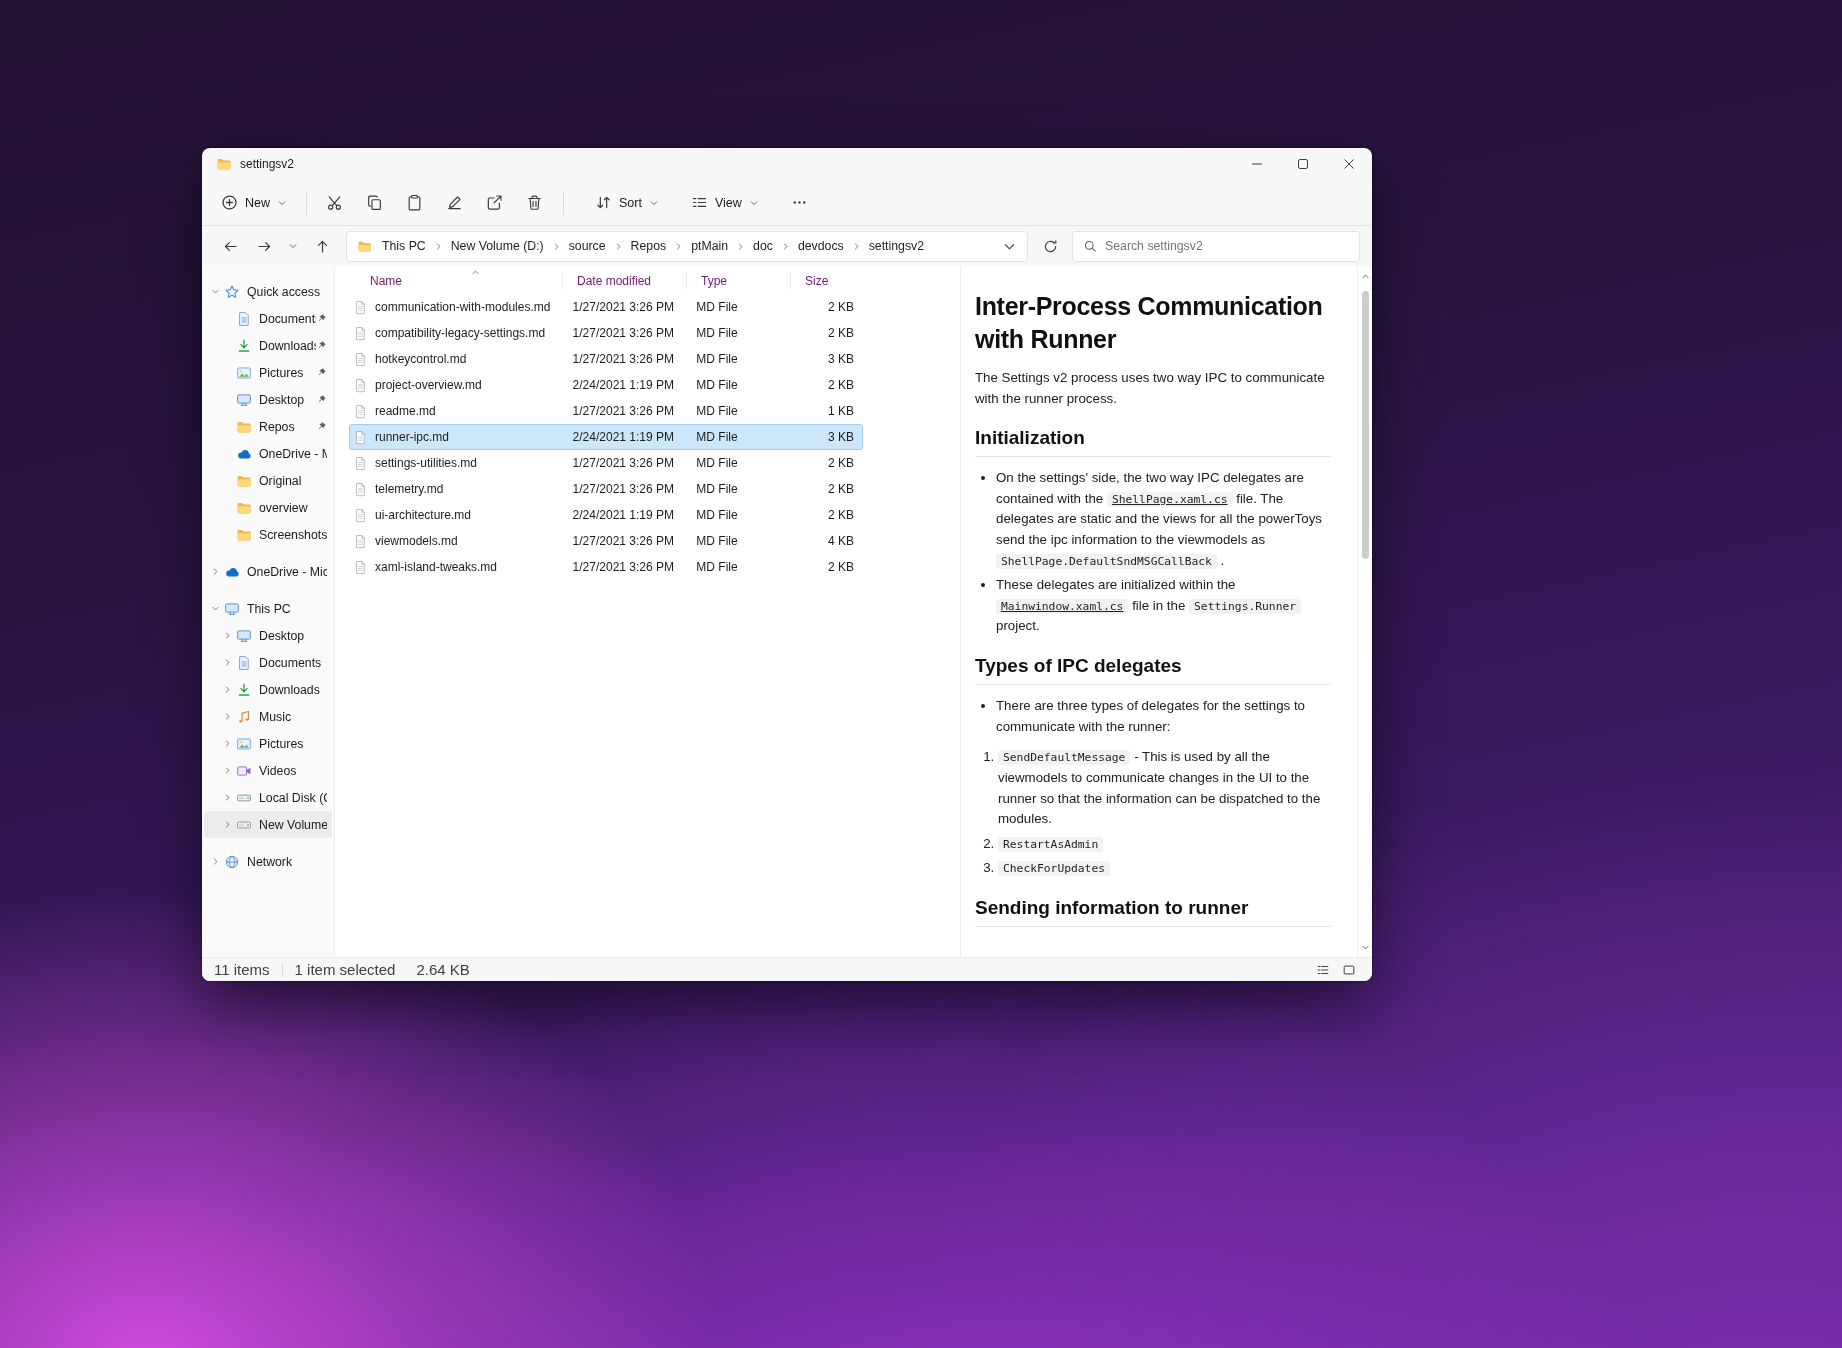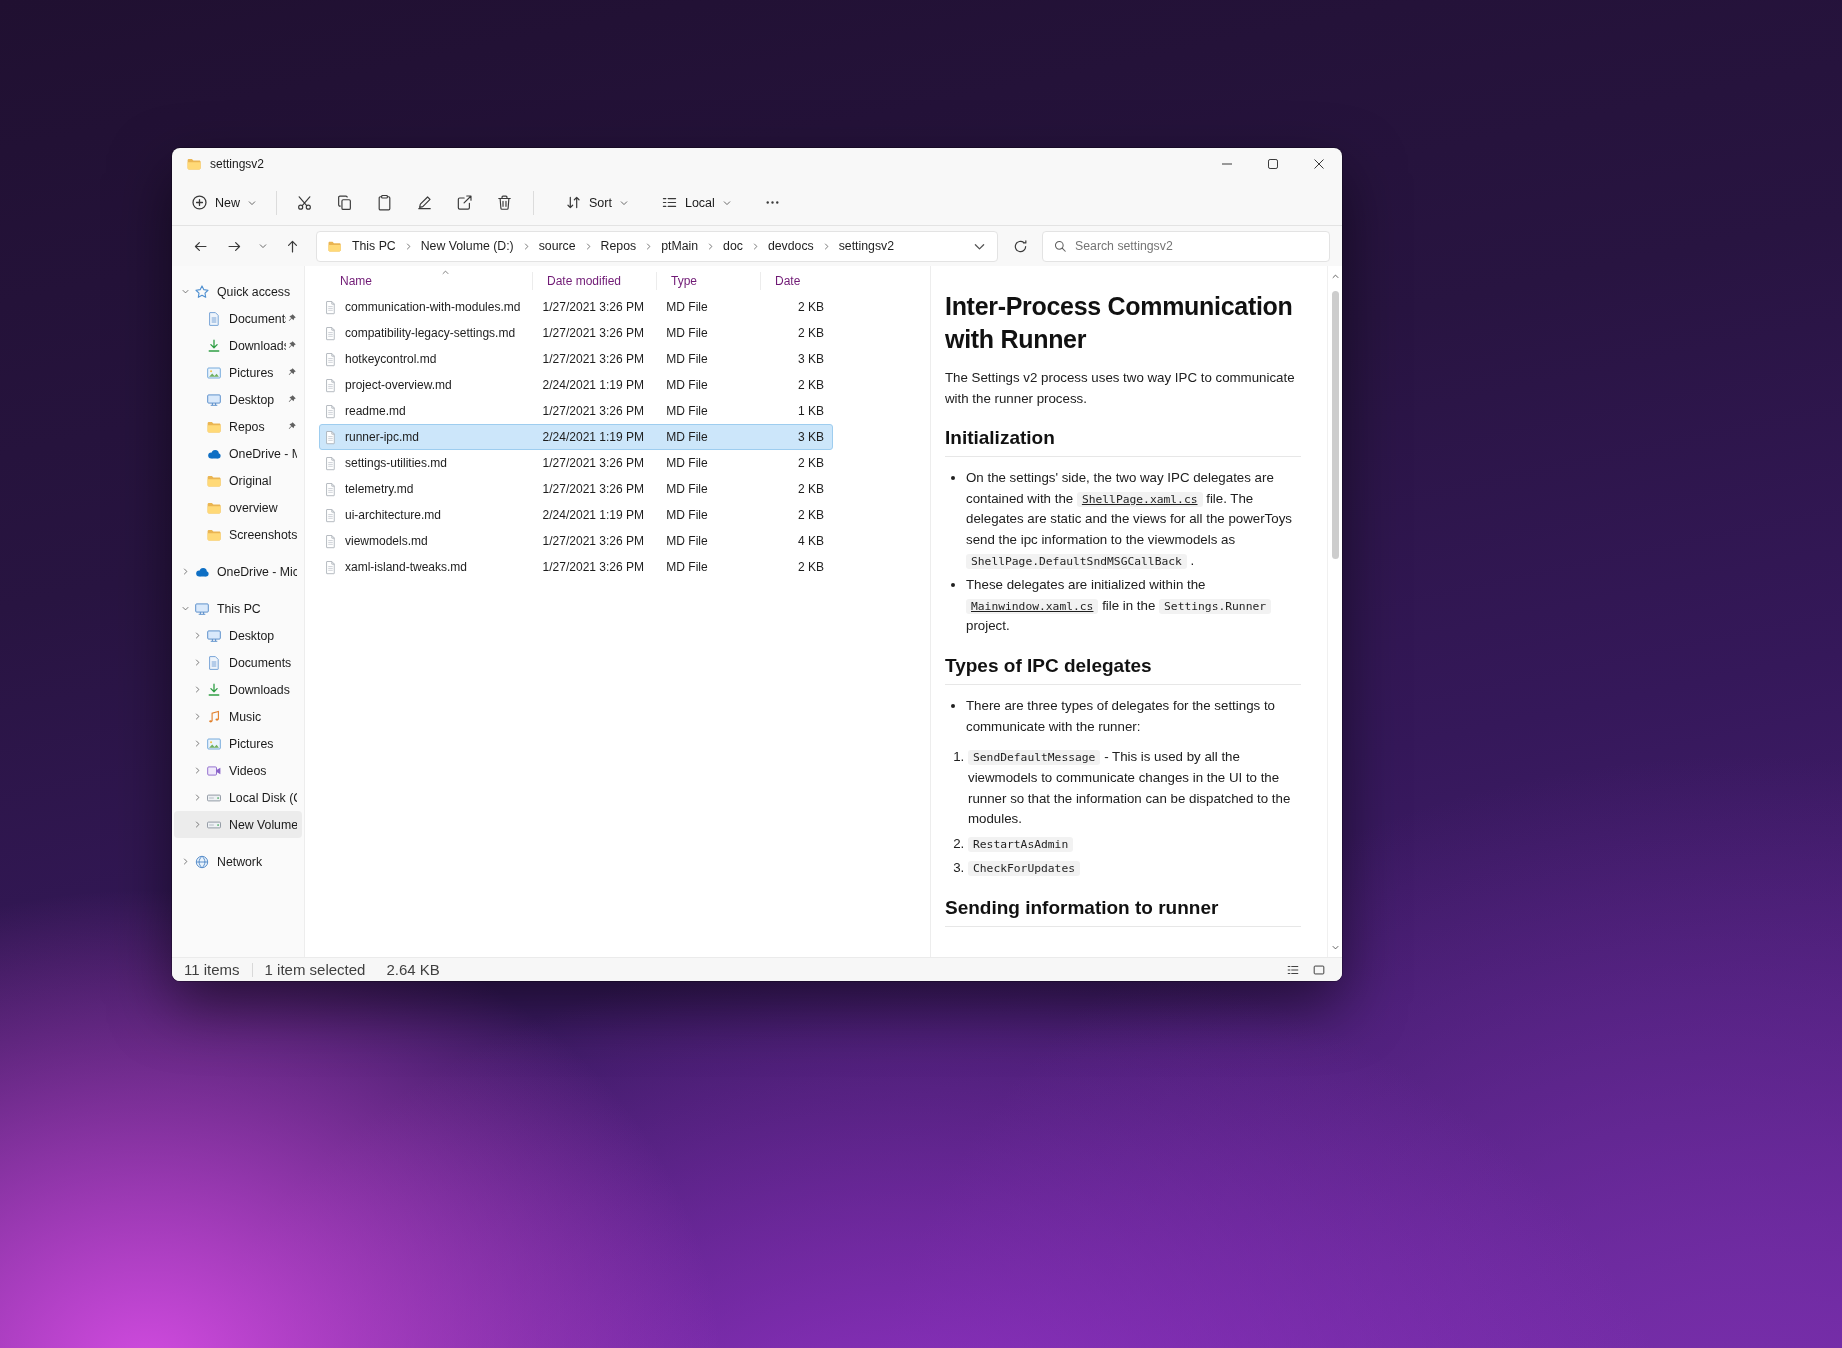--- a/index.html
+++ b/index.html
@@ -10,21 +10,21 @@
       radial-gradient(52% 60% at 8% 102%, #d24be0 0%, rgba(210,75,224,0) 60%),
       radial-gradient(65% 70% at 50% 115%, #9a34cc 0%, rgba(154,52,204,0) 65%),
       radial-gradient(80% 90% at 95% 110%, #7c2fae 0%, rgba(124,47,174,0) 60%),
       linear-gradient(168deg, #201031 0%, #281441 35%, #35185a 60%, #4a1f78 85%, #5a2590 100%);
   }
   button { cursor:default; font-family:inherit; background:transparent; border:none; color:inherit; }
   .ic { display:inline-flex; align-items:center; justify-content:center; color:#3a3a3a; }
   .ic svg { width:16px; height:16px; display:block; }
 
   .window {
-    position:absolute; left:172px; top:148px; width:1170px; height:833px;
+    position:absolute; left:202px; top:148px; width:1170px; height:833px;
     background:#f8f8f8; border-radius:8px; overflow:hidden;
     box-shadow:0 24px 60px rgba(0,0,0,.5), 0 0 0 1px rgba(0,0,0,.25);
     display:flex; flex-direction:column;
   }
 
   
   .titlebar { height:32px; flex:0 0 auto; display:flex; align-items:center; gap:8px; padding-left:14px; position:relative; }
   .titlebar .ic svg { width:16px; height:16px; }
   .tb-title { font-size:12px; color:#1a1a1a; }
   .win-controls { position:absolute; right:0; top:0; height:32px; display:flex; }
@@ -239,21 +239,21 @@
               <path d="M3.6 6.1L8 10.5l4.4-4.4"></path>
             </svg>
           </span>
       </button>
       <button class="tool-btn spaced">
         <span class="ic">
             <svg viewBox="0 0 16 16" fill="none" stroke="currentColor" stroke-width="1.15" stroke-linecap="round">
               <path d="M2.3 4.3h2.2M2.3 8h2.2M2.3 11.7h2.2M6.8 4.3h6.9M6.8 8h6.9M6.8 11.7h6.9"></path>
             </svg>
           </span>
-        <span>Local</span>
+        <span>View</span>
         <span class="ic chv">
             <svg viewBox="0 0 16 16" fill="none" stroke="currentColor" stroke-width="1.4" stroke-linecap="round" stroke-linejoin="round">
               <path d="M3.6 6.1L8 10.5l4.4-4.4"></path>
             </svg>
           </span>
       </button>
       <button class="tool-btn spaced">
         <span class="ic">
             <svg viewBox="0 0 16 16" fill="currentColor">
               <circle cx="3.5" cy="8" r="1.1"></circle>
@@ -670,21 +670,21 @@
       <div class="file-area">
         <div class="list-header">
           <span class="ic sort-caret">
               <svg viewBox="0 0 16 16" fill="none" stroke="currentColor" stroke-width="1.4" stroke-linecap="round" stroke-linejoin="round">
                 <path d="M3.6 9.9L8 5.5l4.4 4.4"></path>
               </svg>
             </span>
           <span class="hcell h-name">Name</span>
           <span class="hcell h-date">Date modified</span>
           <span class="hcell h-type">Type</span>
-          <span class="hcell h-size">Date</span>
+          <span class="hcell h-size">Size</span>
         </div>
         <div id="file-rows">
             <div class="file-row">
               <span class="ic file-ic">
                 <svg viewBox="0 0 16 16">
                   <path d="M4.2 1.6h5.2l2.6 2.6v10a.4.4 0 0 1-.4.4H4.2a.4.4 0 0 1-.4-.4V2a.4.4 0 0 1 .4-.4z" fill="#fff" stroke="#9fa6ad" stroke-width=".8"></path>
                   <path d="M9.4 1.8v2.6H12" fill="none" stroke="#9fa6ad" stroke-width=".8"></path>
                   <path d="M5.6 7h4.8M5.6 9h4.8M5.6 11h4.8" stroke="#c0c6cc" stroke-width=".8"></path>
                 </svg>
               </span>

